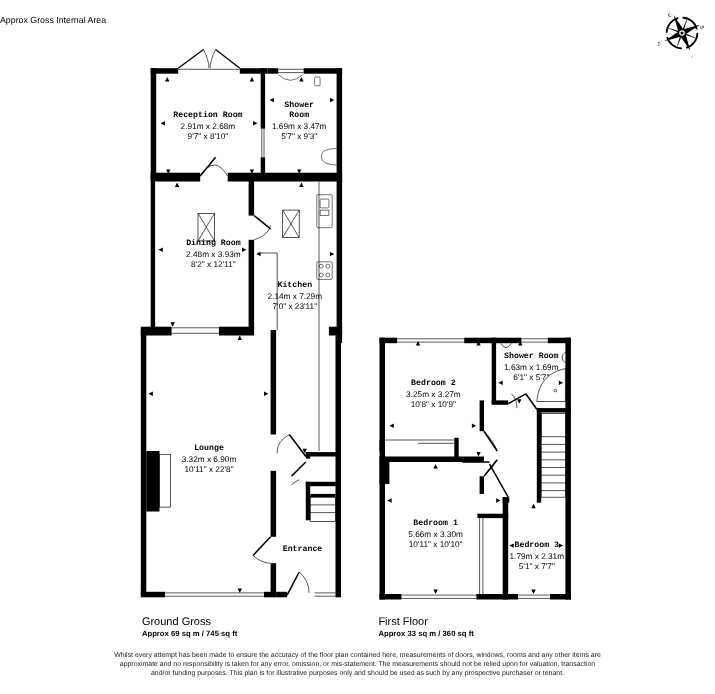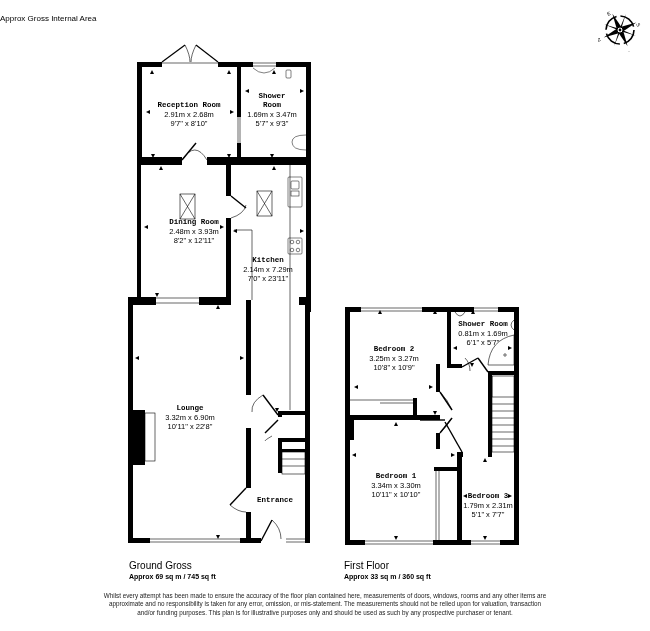--- a/index.html
+++ b/index.html
@@ -313,26 +313,26 @@
   <span class="room-name">Entrance</span>
 </div>
 
 <div class="room-label" style="left:394px; top:345px;">
   <span class="room-name">Bedroom 2</span>
   <span class="room-dim">3.25m x 3.27m</span>
   <span class="room-dim">10'8" x 10'9"</span>
 </div>
 <div class="room-label" style="left:483px; top:320px;">
   <span class="room-name">Shower Room</span>
-  <span class="room-dim">0.81m x 1.69m</span>
+  <span class="room-dim">1.63m x 1.69m</span>
   <span class="room-dim">6'1" x 5'7"</span>
 </div>
 <div class="room-label" style="left:396px; top:472px;">
   <span class="room-name">Bedroom 1</span>
-  <span class="room-dim">3.34m x 3.30m</span>
+  <span class="room-dim">5.66m x 3.30m</span>
   <span class="room-dim">10'11" x 10'10"</span>
 </div>
 <div class="room-label" style="left:488px; top:492px;">
   <span class="room-name">Bedroom 3</span>
   <span class="room-dim">1.79m x 2.31m</span>
   <span class="room-dim">5'1" x 7'7"</span>
 </div>
 
 <div class="abs" style="left:129px; top:560px;">
   <div class="floor-label">Ground Gross</div>

